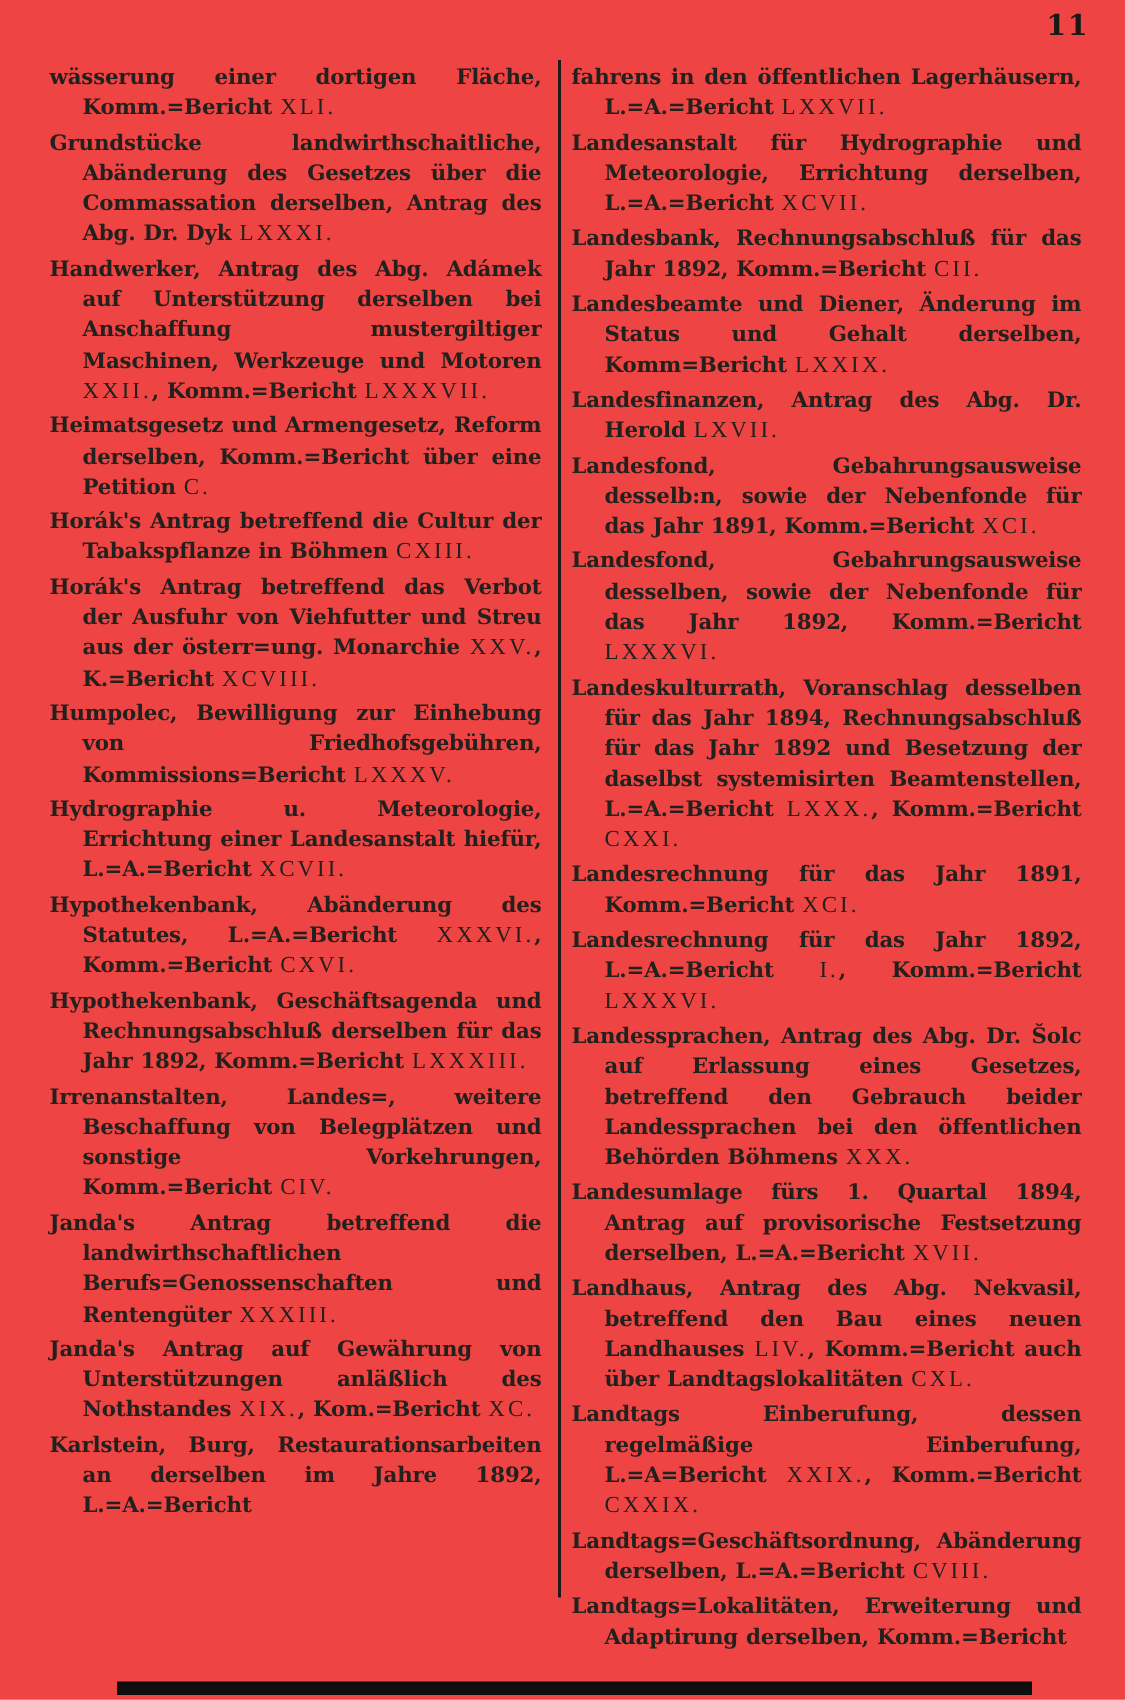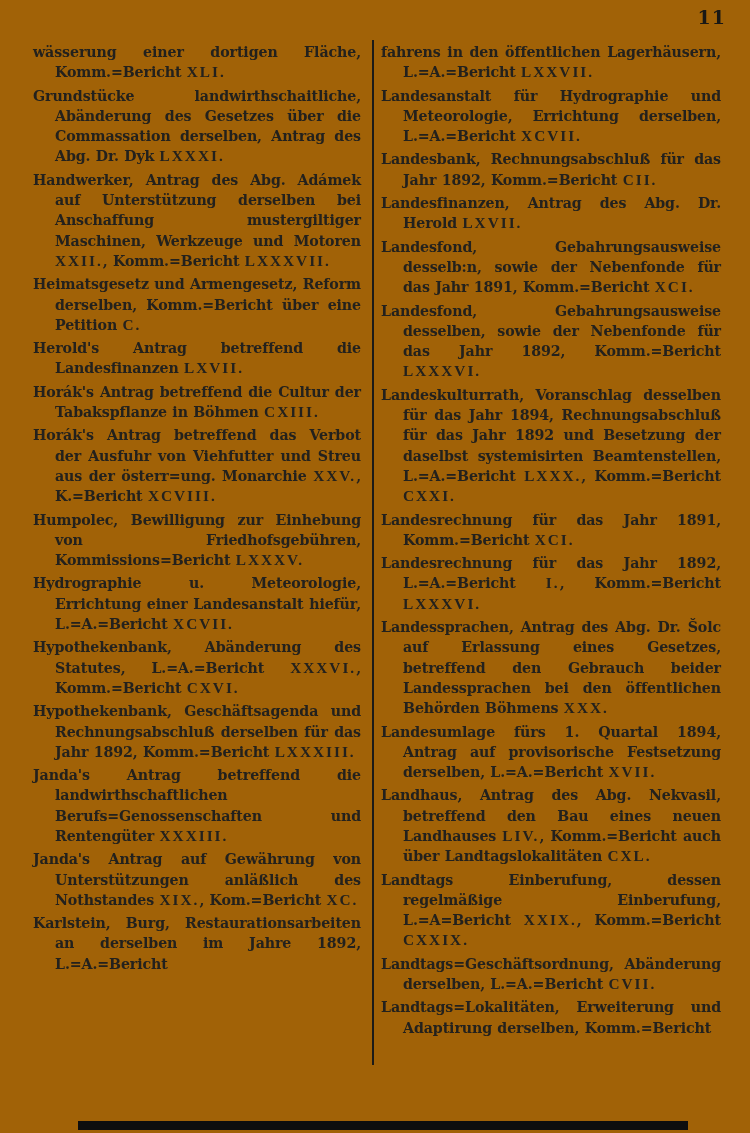--- a/index.html
+++ b/index.html
@@ -10,21 +10,21 @@
     width: 750px;
     height: 1133px;
     position: relative;
     background: #ffffff;
     overflow: hidden;
     font-family: "DejaVu Serif", serif;
   }
   .page {
     position: absolute;
     inset: 0;
-    background: #a16207;
+    background: #ef4444;
   }
   .page-number {
     position: absolute;
     top: 6px;
     right: 24px;
     font-size: 19px;
     font-weight: 700;
     letter-spacing: 1px;
     color: #191815;
   }
@@ -56,21 +56,21 @@
     text-align: justify;
     font-size: 14.2px;
     line-height: 20.3px;
     font-weight: 700;
     color: #23211d;
     word-spacing: 0.5px;
     letter-spacing: -0.1px;
   }
   .entry .rn {
     font-family: "Liberation Serif", serif;
-    font-weight: 700;
+    font-weight: 400;
     font-size: 15.3px;
     letter-spacing: 2px;
   }
   .scan-bar {
     position: absolute;
     left: 78px;
     top: 1121px;
     width: 610px;
     height: 9px;
     background: #0e0e0e;
@@ -84,45 +84,46 @@
   <div class="page-number">11</div>
 
   <div class="divider"></div>
 
   <div class="columns">
     <div class="col left">
         <p class="entry">wässerung einer dortigen Fläche, Komm.=Bericht <span class="rn">XLI.</span></p>
         <p class="entry">Grundstücke landwirthschaitliche, Abänderung des Gesetzes über die Commassation derselben, Antrag des Abg. Dr. Dyk <span class="rn">LXXXI.</span></p>
         <p class="entry">Handwerker, Antrag des Abg. Adámek auf Unterstützung derselben bei Anschaffung mustergiltiger Maschinen, Werkzeuge und Motoren <span class="rn">XXII.</span>, Komm.=Bericht <span class="rn">LXXXVII.</span></p>
         <p class="entry">Heimatsgesetz und Armengesetz, Reform derselben, Komm.=Bericht über eine Petition <span class="rn">C.</span></p>
-        <p class="entry">Herold's Antrag betreffend die Landesfinanzen <span class="rn">LXVII.</span></p>
         <p class="entry">Horák's Antrag betreffend die Cultur der Tabakspflanze in Böhmen <span class="rn">CXIII.</span></p>
         <p class="entry">Horák's Antrag betreffend das Verbot der Ausfuhr von Viehfutter und Streu aus der österr=ung. Monarchie <span class="rn">XXV.</span>, K.=Bericht <span class="rn">XCVIII.</span></p>
         <p class="entry">Humpolec, Bewilligung zur Einhebung von Friedhofsgebühren, Kommissions=Bericht <span class="rn">LXXXV.</span></p>
         <p class="entry">Hydrographie u. Meteorologie, Errichtung einer Landesanstalt hiefür, L.=A.=Bericht <span class="rn">XCVII.</span></p>
         <p class="entry">Hypothekenbank, Abänderung des Statutes, L.=A.=Bericht <span class="rn">XXXVI.</span>, Komm.=Bericht <span class="rn">CXVI.</span></p>
         <p class="entry">Hypothekenbank, Geschäftsagenda und Rechnungsabschluß derselben für das Jahr 1892, Komm.=Bericht <span class="rn">LXXXIII.</span></p>
+        <p class="entry">Irrenanstalten, Landes=, weitere Beschaffung von Belegplätzen und sonstige Vorkehrungen, Komm.=Bericht <span class="rn">CIV.</span></p>
         <p class="entry">Janda's Antrag betreffend die landwirthschaftlichen Berufs=Genossenschaften und Rentengüter <span class="rn">XXXIII.</span></p>
         <p class="entry">Janda's Antrag auf Gewährung von Unterstützungen anläßlich des Nothstandes <span class="rn">XIX.</span>, Kom.=Bericht <span class="rn">XC.</span></p>
         <p class="entry">Karlstein, Burg, Restaurationsarbeiten an derselben im Jahre 1892, L.=A.=Bericht </p>
       </div>
     <div class="col right">
         <p class="entry">fahrens in den öffentlichen Lagerhäusern, L.=A.=Bericht <span class="rn">LXXVII.</span></p>
         <p class="entry">Landesanstalt für Hydrographie und Meteorologie, Errichtung derselben, L.=A.=Bericht <span class="rn">XCVII.</span></p>
         <p class="entry">Landesbank, Rechnungsabschluß für das Jahr 1892, Komm.=Bericht <span class="rn">CII.</span></p>
+        <p class="entry">Landesbeamte und Diener, Änderung im Status und Gehalt derselben, Komm=Bericht <span class="rn">LXXIX.</span></p>
         <p class="entry">Landesfinanzen, Antrag des Abg. Dr. Herold <span class="rn">LXVII.</span></p>
         <p class="entry">Landesfond, Gebahrungsausweise desselb:n, sowie der Nebenfonde für das Jahr 1891, Komm.=Bericht <span class="rn">XCI.</span></p>
         <p class="entry">Landesfond, Gebahrungsausweise desselben, sowie der Nebenfonde für das Jahr 1892, Komm.=Bericht <span class="rn">LXXXVI.</span></p>
         <p class="entry">Landeskulturrath, Voranschlag desselben für das Jahr 1894, Rechnungsabschluß für das Jahr 1892 und Besetzung der daselbst systemisirten Beamtenstellen, L.=A.=Bericht <span class="rn">LXXX.</span>, Komm.=Bericht <span class="rn">CXXI.</span></p>
         <p class="entry">Landesrechnung für das Jahr 1891, Komm.=Bericht <span class="rn">XCI.</span></p>
         <p class="entry">Landesrechnung für das Jahr 1892, L.=A.=Bericht <span class="rn">I.</span>, Komm.=Bericht <span class="rn">LXXXVI.</span></p>
         <p class="entry">Landessprachen, Antrag des Abg. Dr. Šolc auf Erlassung eines Gesetzes, betreffend den Gebrauch beider Landessprachen bei den öffentlichen Behörden Böhmens <span class="rn">XXX.</span></p>
         <p class="entry">Landesumlage fürs 1. Quartal 1894, Antrag auf provisorische Festsetzung derselben, L.=A.=Bericht <span class="rn">XVII.</span></p>
         <p class="entry">Landhaus, Antrag des Abg. Nekvasil, betreffend den Bau eines neuen Landhauses <span class="rn">LIV.</span>, Komm.=Bericht auch über Landtagslokalitäten <span class="rn">CXL.</span></p>
         <p class="entry">Landtags Einberufung, dessen regelmäßige Einberufung, L.=A=Bericht <span class="rn">XXIX.</span>, Komm.=Bericht <span class="rn">CXXIX.</span></p>
-        <p class="entry">Landtags=Geschäftsordnung, Abänderung derselben, L.=A.=Bericht <span class="rn">CVII.</span></p>
+        <p class="entry">Landtags=Geschäftsordnung, Abänderung derselben, L.=A.=Bericht <span class="rn">CVIII.</span></p>
         <p class="entry">Landtags=Lokalitäten, Erweiterung und Adaptirung derselben, Komm.=Bericht </p>
       </div>
   </div>
 
   <div class="scan-bar"></div>
 
 </div>
 
 </body></html>

